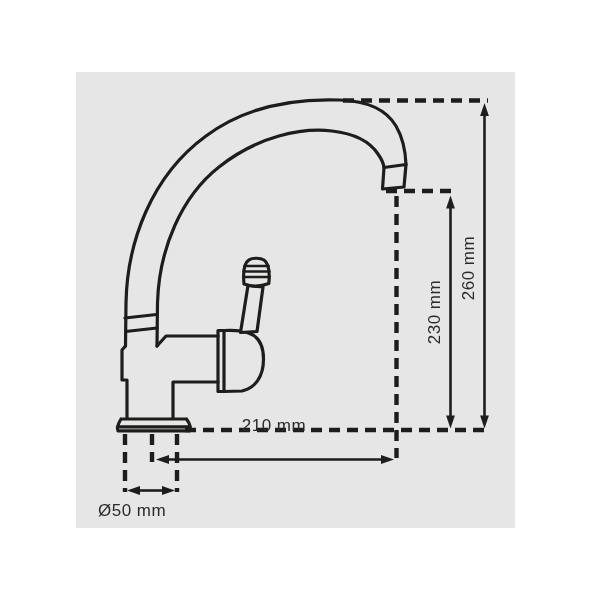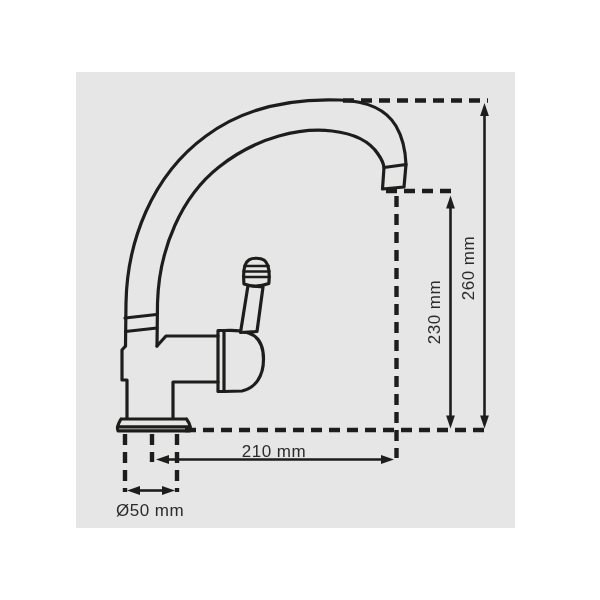--- a/index.html
+++ b/index.html
@@ -22,24 +22,24 @@
     white-space:nowrap;
     user-select:none;
   }
   .dim-label.h{
     width:120px;height:20px;line-height:20px;text-align:center;
   }
   .dim-label.v{
     width:100px;height:20px;line-height:20px;text-align:center;
     transform:rotate(-90deg);
   }
-  #label-reach{left:214px;top:442px;}
+  #label-reach{left:214px;top:416px;}
   #label-spout-height{left:385px;top:302px;}
   #label-total-height{left:419px;top:258px;}
-  #label-base-diameter{left:116px;top:501px;height:20px;line-height:20px;text-align:left;}
+  #label-base-diameter{left:98px;top:501px;height:20px;line-height:20px;text-align:left;}
 </style>
 </head>
 <body>
 
 <div class="stage">
 
   <div class="panel"></div>
 
   <svg class="drawing" viewBox="0 0 600 600" xmlns="http://www.w3.org/2000/svg">
 

